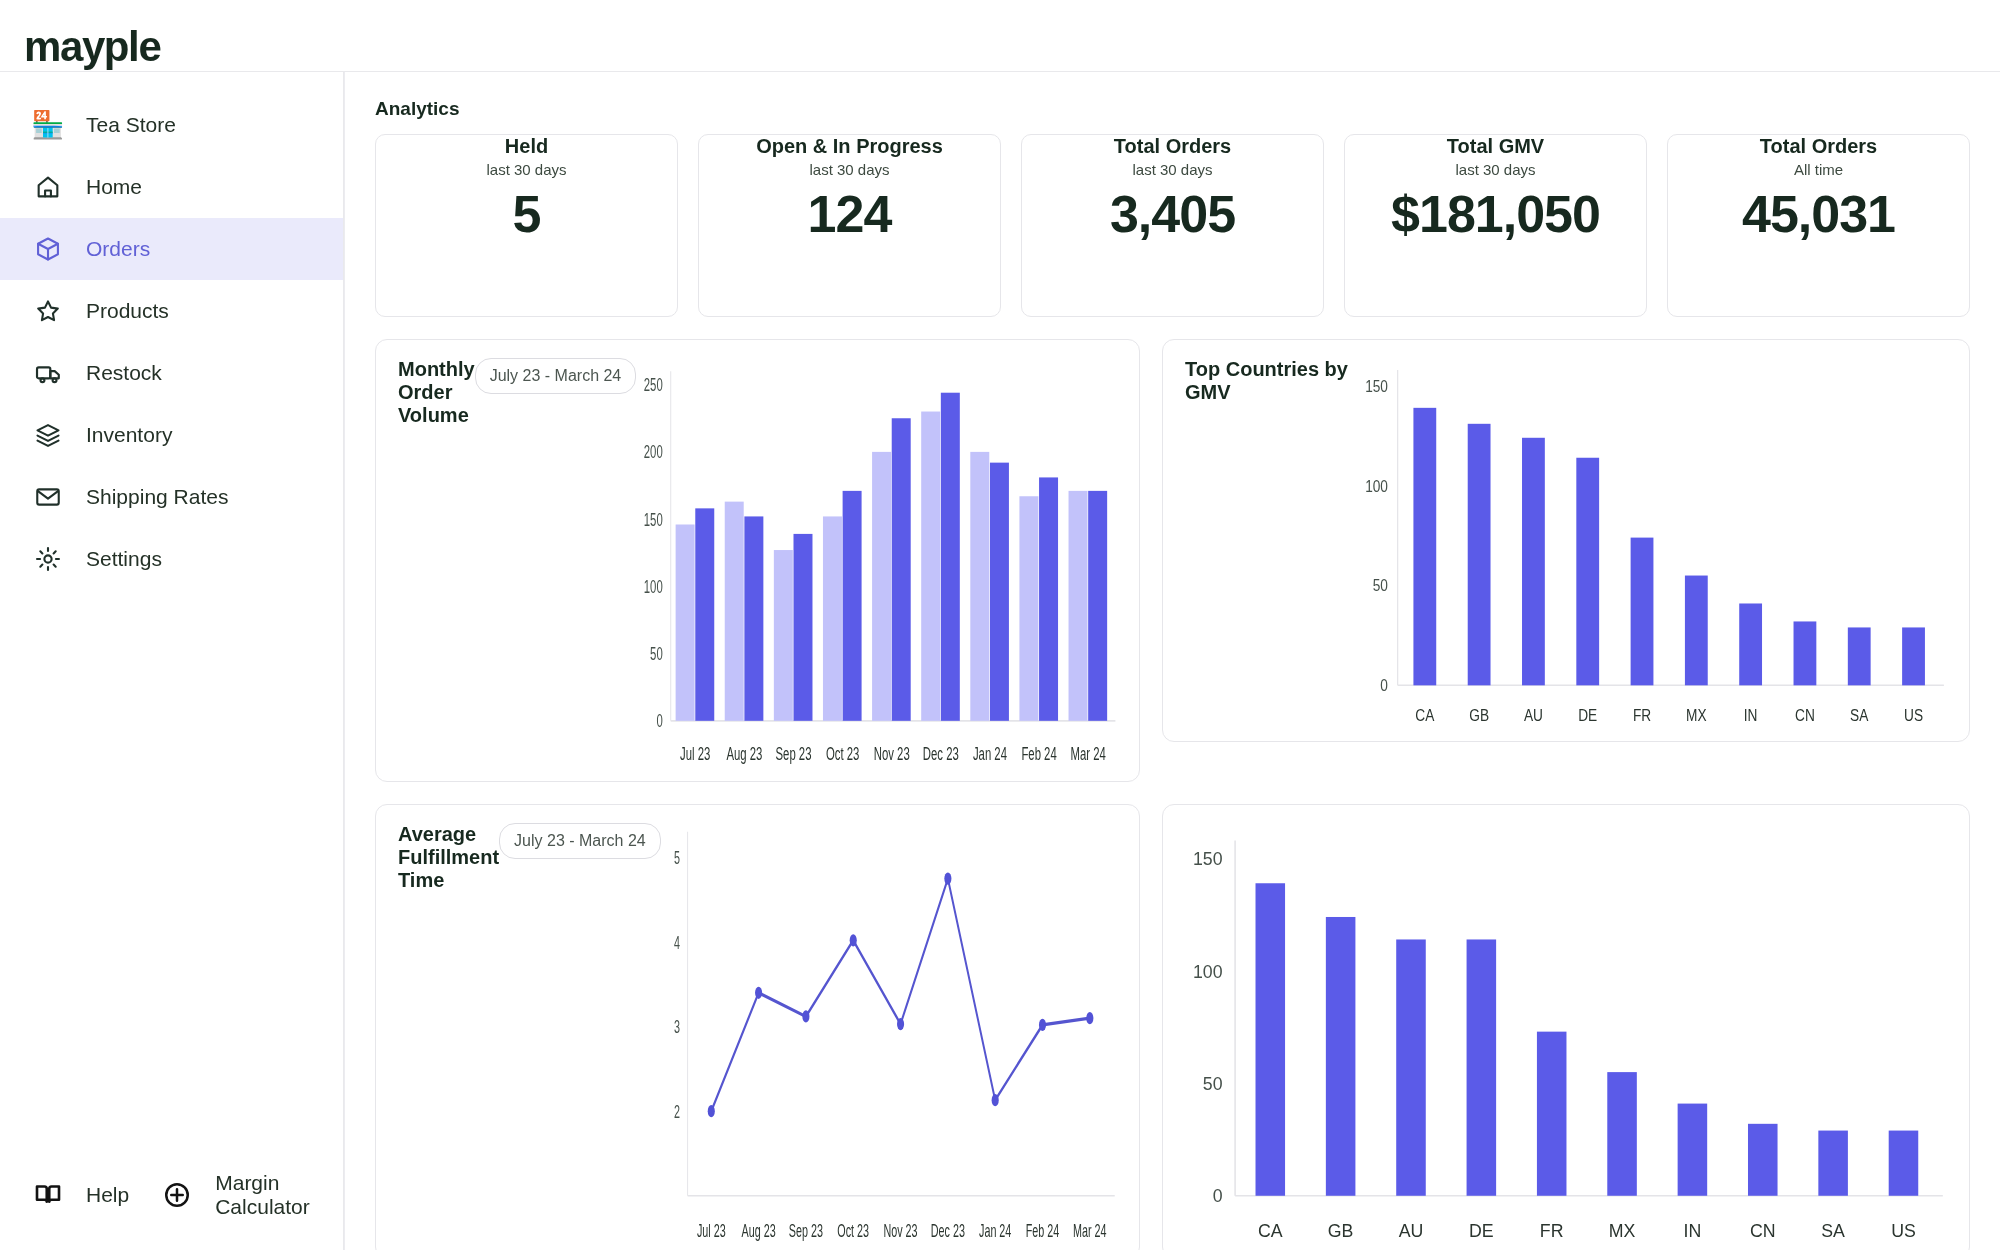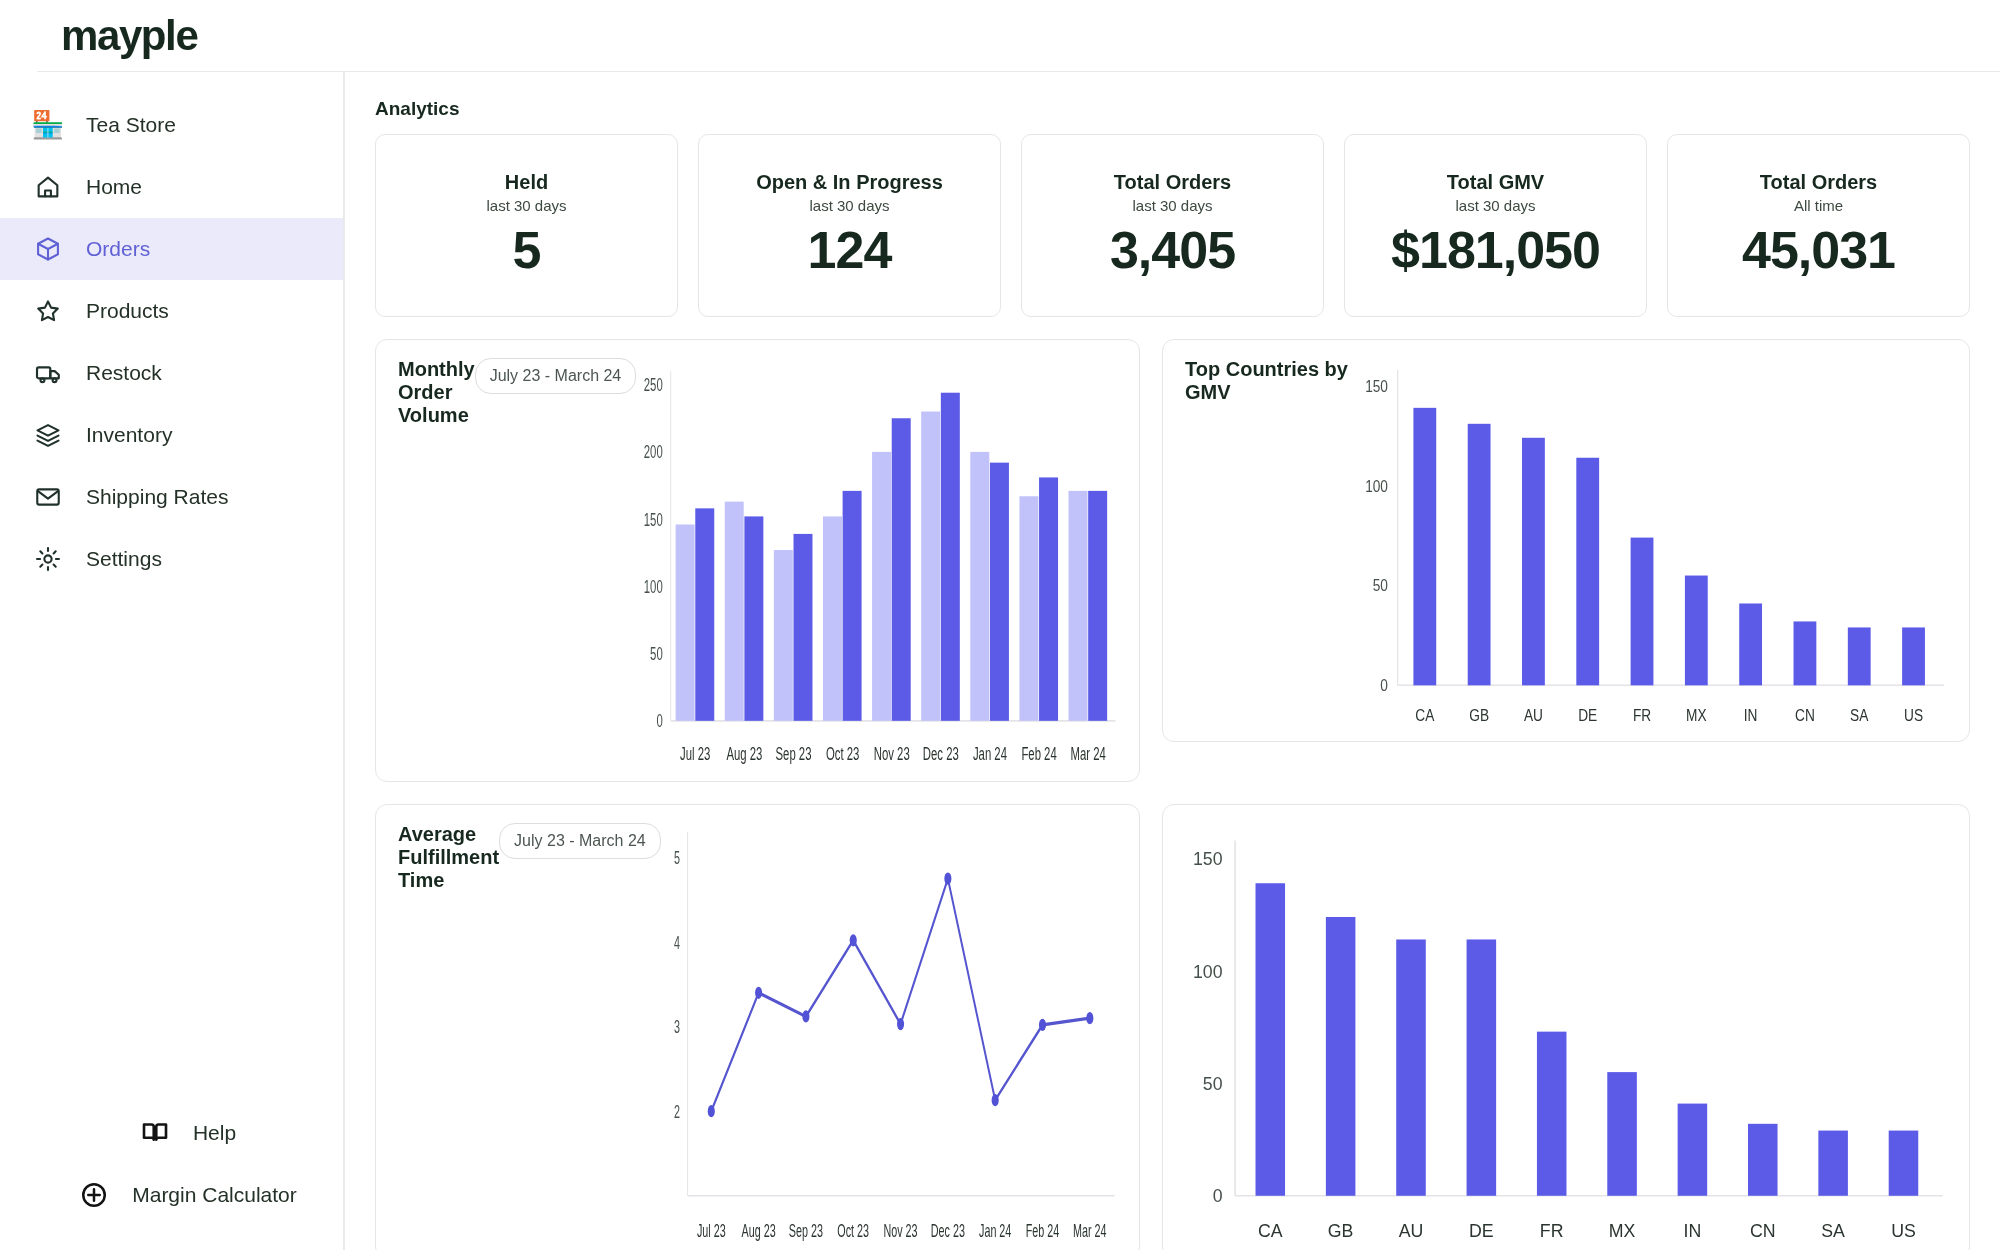--- a/index.html
+++ b/index.html
@@ -8,42 +8,41 @@
     background: #ffffff;
     font-family: "Liberation Sans", sans-serif;
     color: #1c2b24;
     overflow: hidden;
   }
   .app { display: flex; flex-direction: column; width: 2000px; height: 1250px; }
 
   
   .topbar {
     height: 72px; flex: 0 0 72px;
-    display: flex; align-items: center;
+    display: flex; align-items: flex-end;
     border-bottom: 1px solid #e9e9ec;
     padding-left: 24px;
-    margin-left: 37px;
   }
   .logo {
     font-size: 42px; font-weight: 700; letter-spacing: -1.4px;
     color: #17291f;
   }
 
   .body { display: flex; flex: 1 1 auto; min-height: 0; }
 
   
   .sidebar {
     width: 344px; flex: 0 0 344px;
     border-right: 1px solid #e9e9ec;
     display: flex; flex-direction: column;
     padding-top: 22px; padding-bottom: 14px;
     background: #fff;
   }
   .nav-top { display: flex; flex-direction: column; }
-  .nav-bottom { margin-top: auto; display: flex; flex-direction: column; padding-bottom: 10px; align-items: center; }
+  .nav-bottom { margin-top: auto; display: flex; flex-direction: row; padding-bottom: 10px; align-items: center; }
 
   .nav-item {
     display: flex; align-items: center; gap: 22px;
     height: 62px; padding-left: 32px;
     font-size: 21px; color: #243127;
     cursor: pointer;
   }
   .nav-item .ic { width: 32px; height: 32px; display:flex; align-items:center; justify-content:center; flex: 0 0 32px; }
   .nav-item .ic svg { display:block; }
   .nav-item.active { background: #eaeafb; text-align: center; }
@@ -61,21 +60,21 @@
   }
   .section-title { font-size: 19px; font-weight: 700; color: #17291f; margin-bottom: 14px; }
 
   
   .kpis { display: flex; gap: 20px; }
   .kpi {
     flex: 1 1 0; height: 183px;
     border: 1px solid #e6e6ea; border-radius: 10px;
     background: #fff;
     display: flex; flex-direction: column;
-    align-items: center; justify-content: center;
+    align-items: center; justify-content: flex-start;
   }
   .kpi-title { font-size: 20px; font-weight: 700; color: #17291f; }
   .kpi-sub { font-size: 15px; color: #3d4a40; margin-top: 3px; }
   .kpi-val { font-size: 52px; font-weight: 700; color: #17291f; margin-top: 6px; letter-spacing: -1px; }
 
   
   .charts-row { display: flex; gap: 22px; margin-top: 22px; }
   .card {
     border: 1px solid #e6e6ea; border-radius: 12px;
     background: #fff; padding: 18px 22px 14px 22px;

